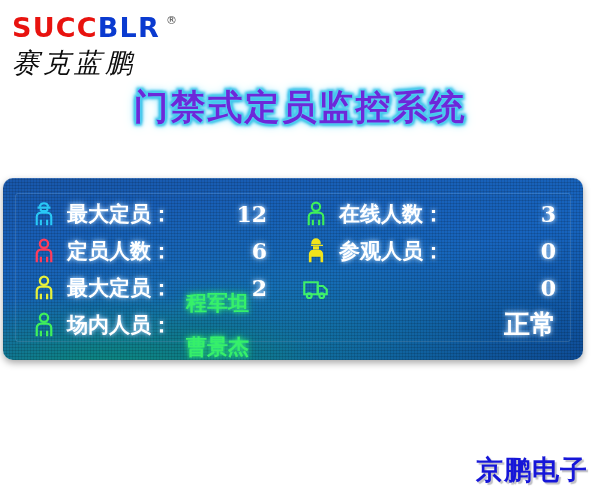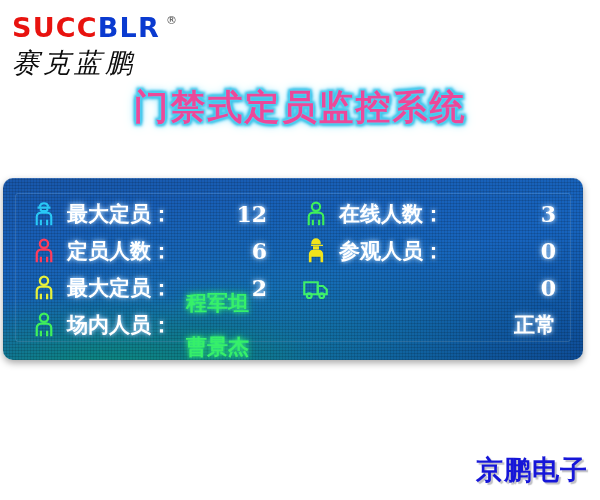--- a/index.html
+++ b/index.html
@@ -33,21 +33,21 @@
     font-size:27px;font-weight:normal;font-style:italic;
     color:#0d0d0d;letter-spacing:4px;white-space:nowrap;
   }
 
   
   #page-title{
     position:absolute;left:0;top:84px;width:600px;
     text-align:center;
     font-family:"DejaVu Sans","Liberation Sans",sans-serif;
     font-size:35px;font-weight:bold;letter-spacing:2px;
-    color:#ec4899;
+    color:#6d28d9;
     text-shadow:
        0 0 1px #6fdcf7,
        1px 0 2px #4ccdf0, -1px 0 2px #4ccdf0,
        0 1px 2px #4ccdf0, 0 -1px 2px #4ccdf0,
        2px 2px 3px #3ec2e8, -2px -2px 3px #3ec2e8,
        2px -2px 3px #3ec2e8, -2px 2px 3px #3ec2e8,
        0 0 7px #63d5f5, 0 0 11px #7fe0fb;
     white-space:nowrap;
   }
 
@@ -120,21 +120,21 @@
   }
   .led-name{
     font-family:"DejaVu Sans","Liberation Sans",sans-serif;
     font-size:21px;font-weight:bold;
     color:#36f06a;
     text-shadow:0 0 5px rgba(60,255,120,0.95),0 0 11px rgba(30,220,110,0.6);
     white-space:nowrap;
   }
   .led-status{
     font-family:"DejaVu Sans","Liberation Sans",sans-serif;
-    font-size:21px;font-weight:bold;
+    font-size:26px;font-weight:bold;
     color:#ffffff;
     text-shadow:0 0 4px rgba(200,230,255,0.95),0 0 9px rgba(140,195,255,0.6);
     margin-left:auto;margin-right:23px;white-space:nowrap;
   }
 
   
   #footer-brand{
     position:absolute;right:12px;bottom:12px;
     font-family:"DejaVu Sans","Liberation Sans",sans-serif;
     font-size:27px;font-weight:bold;

